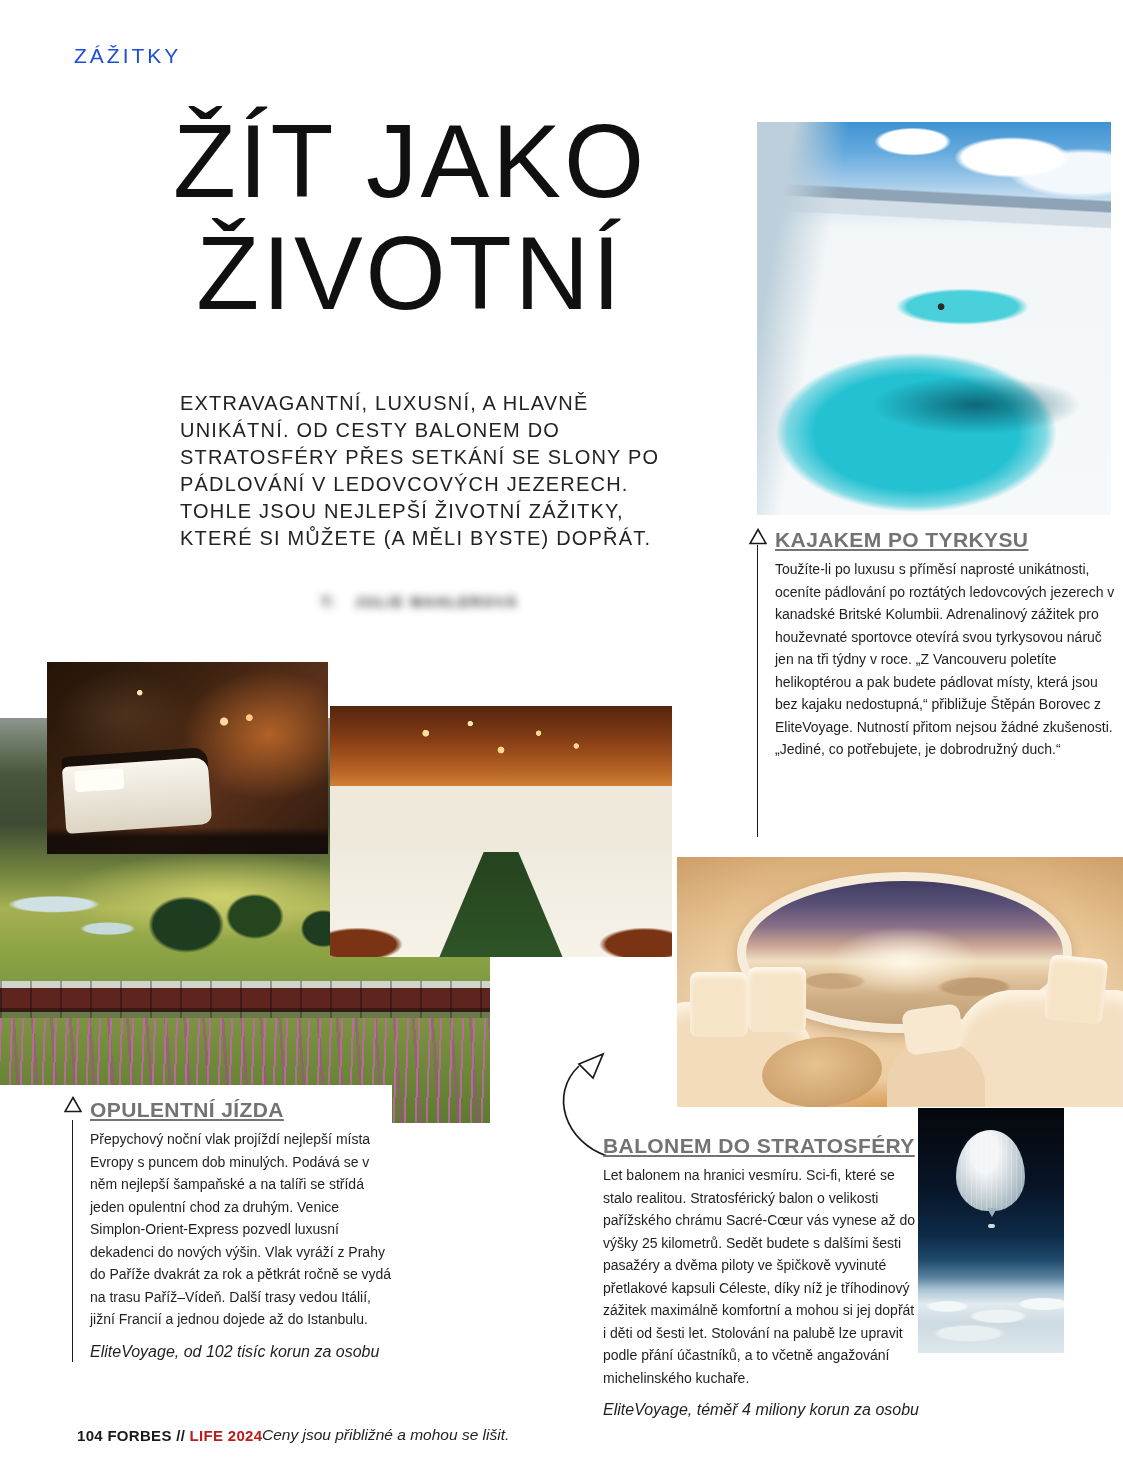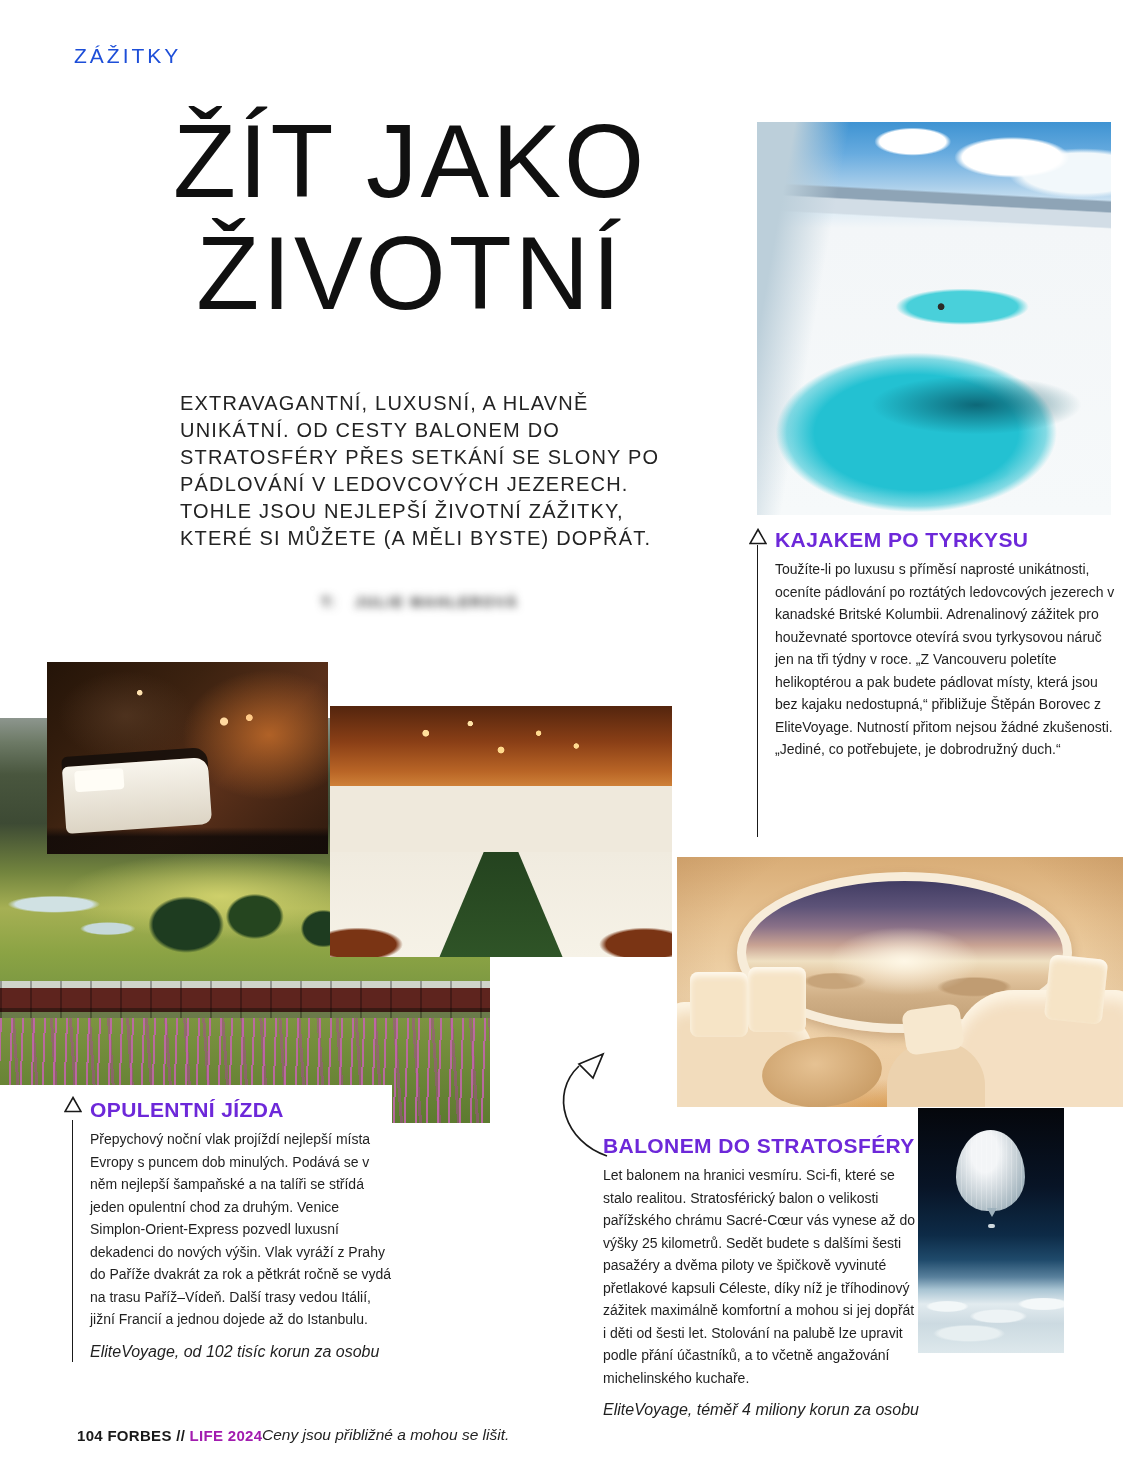--- a/index.html
+++ b/index.html
@@ -8,34 +8,34 @@
   .abs{position:absolute;}
   
   .eyebrow{left:74px;top:44px;font-size:21px;letter-spacing:3px;font-weight:400;color:#1d4ed8;}
   .title{left:60px;top:106px;width:700px;text-align:center;font-weight:300;
          font-size:103px;line-height:112px;letter-spacing:3px;color:#101010;}
   .intro{left:180px;top:390px;width:480px;text-align:left;font-weight:300;
          font-size:20px;line-height:27px;letter-spacing:1.2px;color:#232323;}
   .byline{left:180px;top:594px;width:480px;text-align:center;font-size:14px;
           font-weight:bold;letter-spacing:2px;color:#2a2a2a;filter:blur(4px);}
   .byline span{margin:0 6px;}
-  .sec .heading{font-size:21px;font-weight:bold;letter-spacing:.4px;margin:0 0 6px 0;color:#6d28d9;}
+  .sec .heading{font-size:21px;font-weight:bold;letter-spacing:.4px;margin:0 0 6px 0;color:#737373;text-decoration:underline;}
   .sec .body{font-size:14px;line-height:22.5px;margin:0;color:#1f1f1f;}
   .sec .price{font-size:16px;line-height:21px;font-style:italic;margin:10px 0 0 0;color:#1f1f1f;}
   .nowrap{white-space:nowrap;}
   #sec-kayak{left:775px;top:528px;width:342px;}
   #sec-kayak .price{max-width:250px;}
   #sec-train{left:90px;top:1098px;width:302px;}
   #sec-balloon{left:603px;top:1134px;width:318px;}
   .vline{width:0;border-left:1.6px solid #1a1a1a;}
   #kayak-vline{left:757px;top:545px;height:292px;}
   #train-vline{left:72px;top:1120px;height:242px;}
   #train-card{left:0;top:1085px;width:392px;height:335px;background:#fff;z-index:4;}
   .footer-left{left:77px;top:1427px;font-size:15px;font-weight:bold;letter-spacing:.3px;}
-  .footer-left .gray{color:#a21caf;}
+  .footer-left .gray{color:#b91c1c;}
   .footer-note{left:262px;top:1426px;font-size:15.5px;font-style:italic;color:#222;}
   
   .photo{position:absolute;overflow:hidden;}
   #photo-glacier{left:757px;top:122px;width:354px;height:393px;background-color:#eef3f6;
     background-image:
       radial-gradient(circle 5px at 52% 47%, #2c2c28 0 60%, transparent 75%),
       radial-gradient(ellipse 95px 26px at 58% 47%, #49d0da 0 58%, transparent 70%),
       radial-gradient(ellipse 150px 42px at 62% 72%, rgba(9,88,104,.85), transparent 70%),
       radial-gradient(ellipse 185px 105px at 45% 79%, #23c1d2 0 55%, rgba(35,193,210,.55) 70%, transparent 76%),
       radial-gradient(ellipse 52px 17px at 37% 79%, #eafafb 0 60%, transparent 68%),

